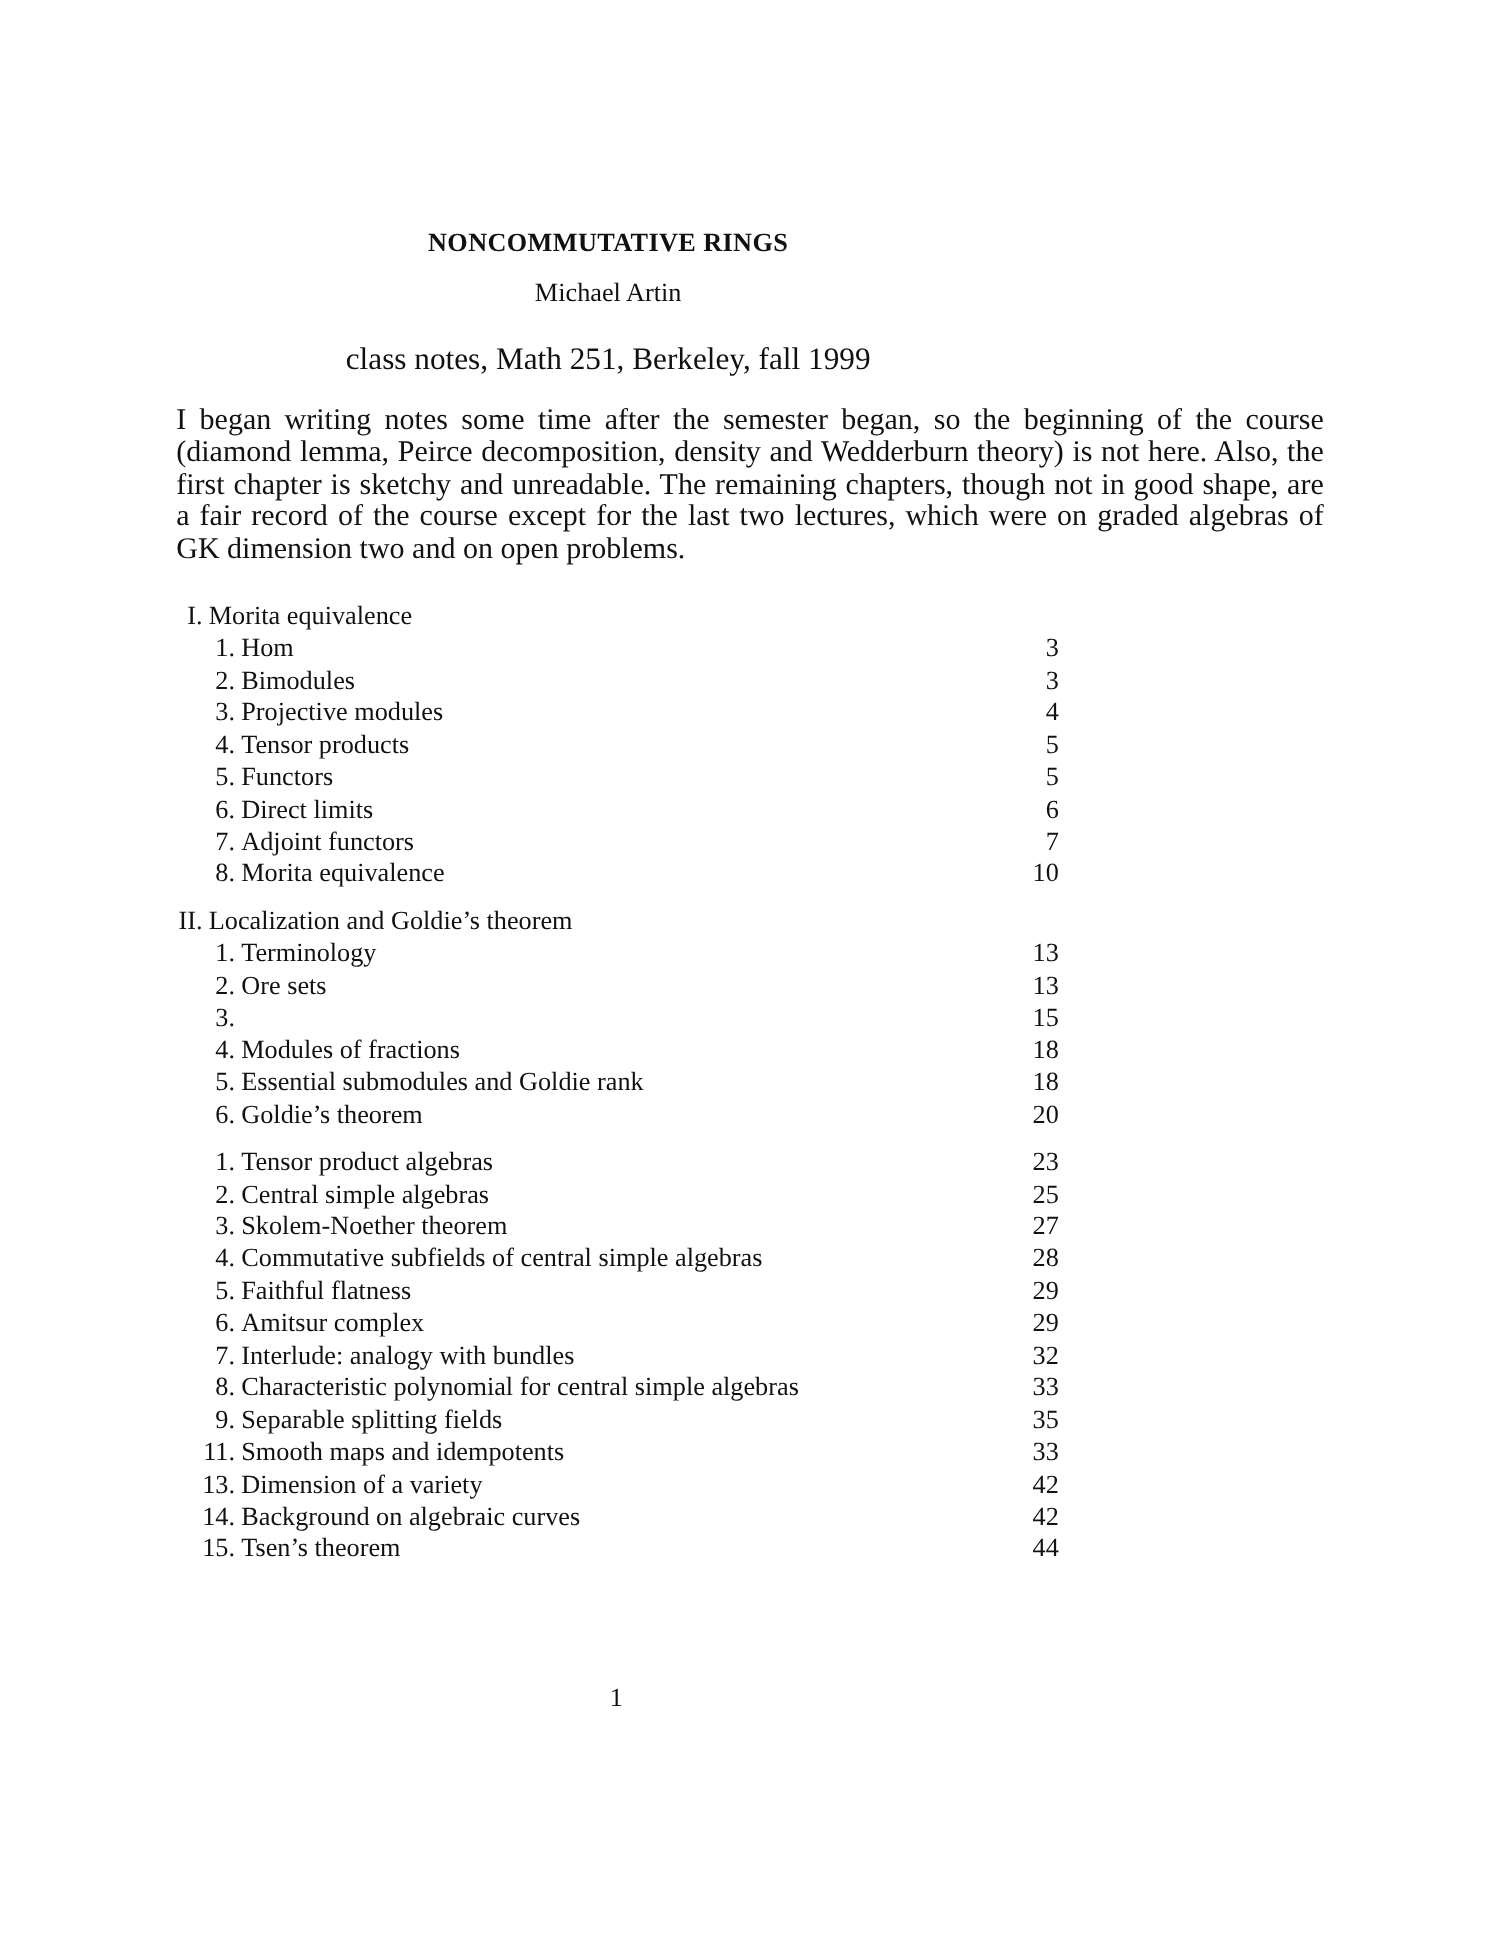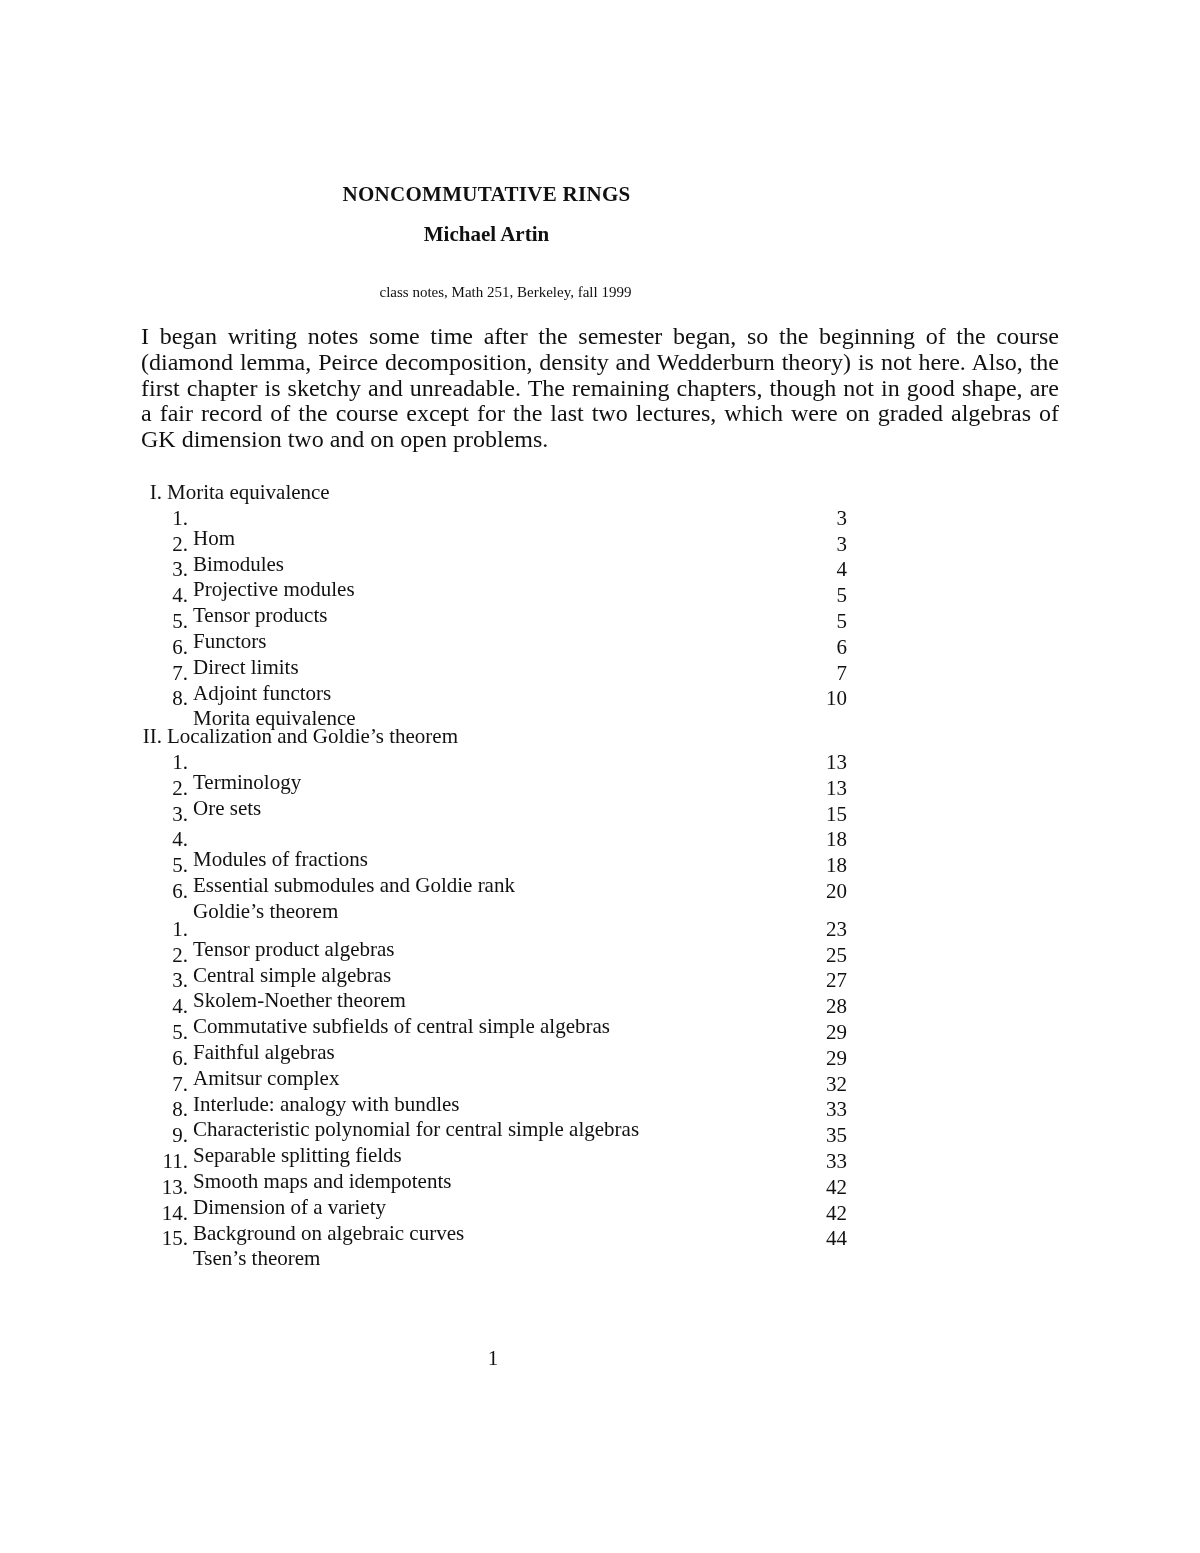--- a/index.html
+++ b/index.html
@@ -3,33 +3,33 @@
 <meta charset="utf-8">
 <style>
   html, body { margin: 0; padding: 0; background: #ffffff; }
   body {
     width: 1200px; height: 1553px; position: relative; overflow: hidden;
     font-family: "Liberation Serif", "DejaVu Serif", serif;
     color: #111111;
   }
   .center { position: absolute; left: 0; width: 973px; text-align: center; }
   #title { top: 182px; font-size: 21px; font-weight: bold; letter-spacing: 0.3px; }
-  #author { top: 222px; font-size: 21px; font-weight: bold; }
-  #subtitle { top: 284px; font-size: 15px; padding-left: 19px; }
+  #author { top: 222px; font-size: 21px; font-weight: normal; }
+  #subtitle { top: 274px; font-size: 25px; }
   #intro {
     position: absolute; left: 141px; top: 324px; width: 918px;
     font-size: 24px; line-height: 25.8px; text-align: justify; margin: 0;
   }
   #toc { position: absolute; left: 0; top: 480px; width: 1200px; font-size: 21px; }
   .part { margin-bottom: 12px; }
   .row { position: relative; height: 25.8px; line-height: 25.8px; }
   .part-num { position: absolute; right: 1038px; text-align: right; }
   .part-title { position: absolute; left: 167px; }
   .sec-num { position: absolute; right: 1012px; text-align: right; }
-  .sec-title { position: absolute; left: 193px; white-space: nowrap; margin-top: 20px; }
+  .sec-title { position: absolute; left: 193px; white-space: nowrap; }
   .sec-page { position: absolute; right: 353px; text-align: right; }
   #page-number { position: absolute; top: 1346px; left: 0; width: 986px; text-align: center; font-size: 21px; }
 </style>
 </head>
 <body>
 
 <div id="title" class="center">NONCOMMUTATIVE RINGS</div>
 <div id="author" class="center">Michael Artin</div>
 <div id="subtitle" class="center">class notes, Math 251, Berkeley, fall 1999</div>
 <p id="intro">I began writing notes some time after the semester began, so the beginning of the course (diamond lemma, Peirce decomposition, density and Wedderburn theory) is not here. Also, the first chapter is sketchy and unreadable. The remaining chapters, though not in good shape, are a fair record of the course except for the last two lectures, which were on graded algebras of GK dimension two and on open problems.</p>
@@ -132,21 +132,21 @@
         <span class="sec-title">Skolem-Noether theorem</span>
         <span class="sec-page">27</span>
       </div>
       <div class="row">
         <span class="sec-num">4.</span>
         <span class="sec-title">Commutative subfields of central simple algebras</span>
         <span class="sec-page">28</span>
       </div>
       <div class="row">
         <span class="sec-num">5.</span>
-        <span class="sec-title">Faithful algebras</span>
+        <span class="sec-title">Faithful flatness</span>
         <span class="sec-page">29</span>
       </div>
       <div class="row">
         <span class="sec-num">6.</span>
         <span class="sec-title">Amitsur complex</span>
         <span class="sec-page">29</span>
       </div>
       <div class="row">
         <span class="sec-num">7.</span>
         <span class="sec-title">Interlude: analogy with bundles</span>

